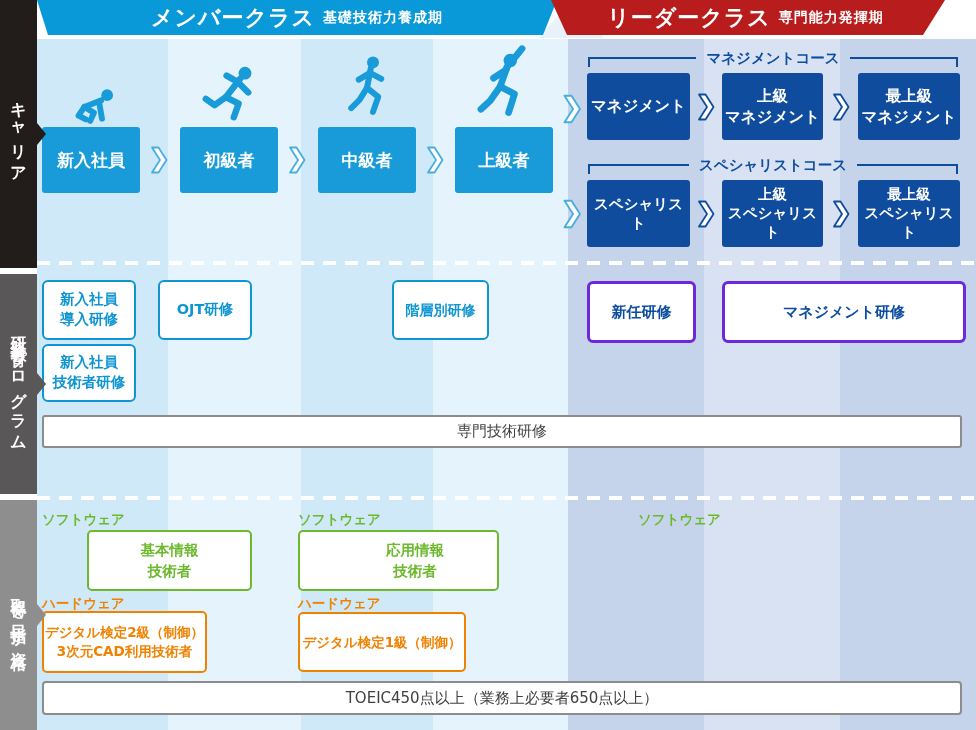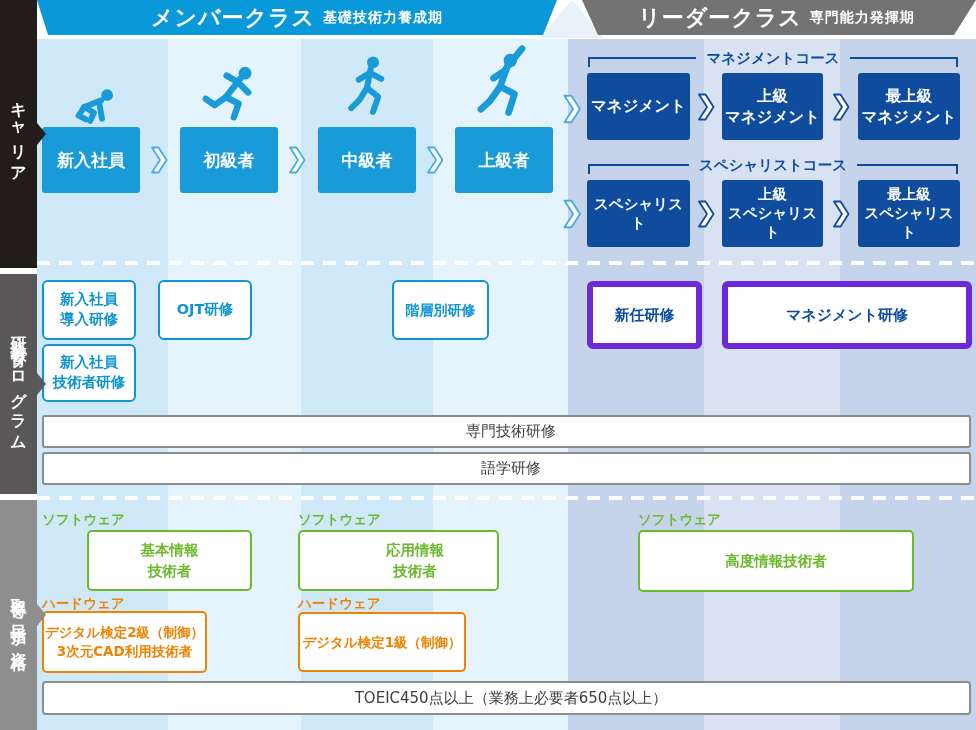--- a/index.html
+++ b/index.html
@@ -13,21 +13,21 @@
   .l-d{background:#c6d4eb;} .l-l{background:#d9e2f2;}
   
   .apex{position:absolute;left:538px;top:0;width:66px;height:38px;background:#e9f1fa;
     clip-path:polygon(52% 0,100% 100%,0 100%);z-index:1;}
   
   .banner{position:absolute;top:0;height:35px;z-index:2;display:flex;align-items:center;justify-content:center;color:#fff;white-space:nowrap;}
   .banner .t{font-size:22px;font-weight:bold;letter-spacing:1px;}
   .banner .s{font-size:14px;font-weight:bold;margin-left:8px;letter-spacing:1px;}
   .banner-member{left:37px;width:520px;background:#0998d8;
     clip-path:polygon(0 0,100% 0,calc(100% - 14px) 100%,11px 100%);}
-  .banner-leader{left:577px;width:399px;background:#737373;
+  .banner-leader{left:546px;width:399px;background:#b91c1c;
     clip-path:polygon(5px 0,100% 0,calc(100% - 22px) 100%,21px 100%);justify-content:center;}
   
   .side{position:absolute;left:0;width:37px;z-index:6;display:flex;align-items:center;justify-content:center;}
   .side .vtxt{writing-mode:vertical-rl;text-orientation:upright;color:#fff;font-size:16px;font-weight:600;letter-spacing:3px;line-height:1;}
   .side .tip{position:absolute;right:-9px;top:50%;margin-top:-11px;width:0;height:0;
     border-top:11px solid transparent;border-bottom:11px solid transparent;}
   .side1{top:0;height:268px;background:#221d1a;} .side1 .tip{border-left:9px solid #221d1a;}
   .side2{top:274px;height:220px;background:#595757;} .side2 .tip{border-left:9px solid #595757;}
   .side3{top:500px;height:230px;background:#8e8e8f;} .side3 .tip{border-left:9px solid #8e8e8f;}
   
@@ -41,23 +41,23 @@
   .chev{position:absolute;z-index:5;}
   
   .bracket{position:absolute;left:588px;width:370px;height:16px;z-index:5;display:flex;align-items:flex-start;}
   .bracket .ln{flex:1;height:8px;margin-top:7px;border-top:2px solid #0c4da0;}
   .bracket .ln.first{border-left:2px solid #0c4da0;}
   .bracket .ln.last{border-right:2px solid #0c4da0;}
   .bracket .lbl{color:#0c4da0;font-size:14.5px;font-weight:bold;line-height:16px;margin:0 10px;white-space:nowrap;}
   
   .tbox{position:absolute;z-index:5;background:#fff;border-radius:6px;display:flex;align-items:center;justify-content:center;text-align:center;font-weight:bold;white-space:pre-line;line-height:1.35;}
   .tbox.member{border:2px solid #1095d3;color:#1095d3;font-size:14.5px;}
-  .tbox.leader{border:6px solid #6d28d9;color:#0c4da0;font-size:15px;}
-  
-  .wbar{position:absolute;left:42px;width:916px;height:29px;z-index:5;background:#fff;border:2px solid #8c8c8c;border-radius:3px;display:flex;align-items:center;justify-content:center;color:#404040;font-size:15px;font-weight:500;padding-left:9px;}
+  .tbox.leader{border:3px solid #6d28d9;color:#0c4da0;font-size:15px;}
+  
+  .wbar{position:absolute;left:42px;width:916px;height:29px;z-index:5;background:#fff;border:2px solid #8c8c8c;border-radius:3px;display:flex;align-items:center;justify-content:center;color:#404040;font-size:15px;font-weight:500;}
   
   .qlabel{position:absolute;z-index:5;text-align:left;font-size:13.5px;font-weight:600;}
   .qlabel.green{color:#6cb92e;} .qlabel.orange{color:#ef8200;}
   .qbox{position:absolute;z-index:5;background:#fff;border-radius:5px;display:flex;align-items:center;justify-content:center;text-align:center;font-weight:bold;white-space:pre-line;line-height:1.4;}
   .qbox.green{border:2px solid #6cb92e;color:#6cb92e;font-size:14.5px;}
   .qbox.orange{border:2px solid #ef8200;color:#ef8200;font-size:13.5px;}
   .runner{position:absolute;z-index:5;color:#189bd8;}
 </style>
 </head>
 <body>
@@ -192,32 +192,30 @@
   <div class="tbox member" style="left:42px;top:280px;width:90px;height:56px;">新入社員
 導入研修</div>
   <div class="tbox member" style="left:42px;top:344px;width:90px;height:54px;">新入社員
 技術者研修</div>
   <div class="tbox member" style="left:158px;top:280px;width:90px;height:56px;">OJT研修</div>
   <div class="tbox member" style="left:392px;top:280px;width:93px;height:56px;font-size:14px;">階層別研修</div>
   <div class="tbox leader" style="left:587px;top:281px;width:103px;height:56px;">新任研修</div>
   <div class="tbox leader" style="left:722px;top:281px;width:238px;height:56px;">マネジメント研修</div>
 
   <div class="wbar" style="top:415px;">専門技術研修</div>
-  <div class="wbar" style="top:452px;">語学研修</div>
 
   <div class="qlabel green" style="left:42px;top:511px;width:161px;">ソフトウェア</div>
   <div class="qlabel green" style="left:298px;top:511px;width:164px;">ソフトウェア</div>
   <div class="qlabel green" style="left:638px;top:511px;width:272px;">ソフトウェア</div>
   <div class="qlabel orange" style="left:42px;top:595px;width:161px;">ハードウェア</div>
   <div class="qlabel orange" style="left:298px;top:595px;width:164px;">ハードウェア</div>
 
   <div class="qbox green" style="left:42px;top:530px;width:161px;height:57px;margin-left:45px;">基本情報
 技術者</div>
   <div class="qbox green" style="left:298px;top:530px;width:164px;height:57px;padding-left:33px;">応用情報
 技術者</div>
-  <div class="qbox green" style="left:638px;top:530px;width:272px;height:58px;">高度情報技術者</div>
   <div class="qbox orange" style="left:42px;top:611px;width:161px;height:58px;">デジタル検定2級（制御）
 3次元CAD利用技術者</div>
   <div class="qbox orange" style="left:298px;top:612px;width:164px;height:56px;">デジタル検定1級（制御）</div>
 
   <div class="wbar" style="top:681px;height:30px;border-radius:4px;">TOEIC450点以上（業務上必要者650点以上）</div>
 
 </div>
 
 </body></html>

